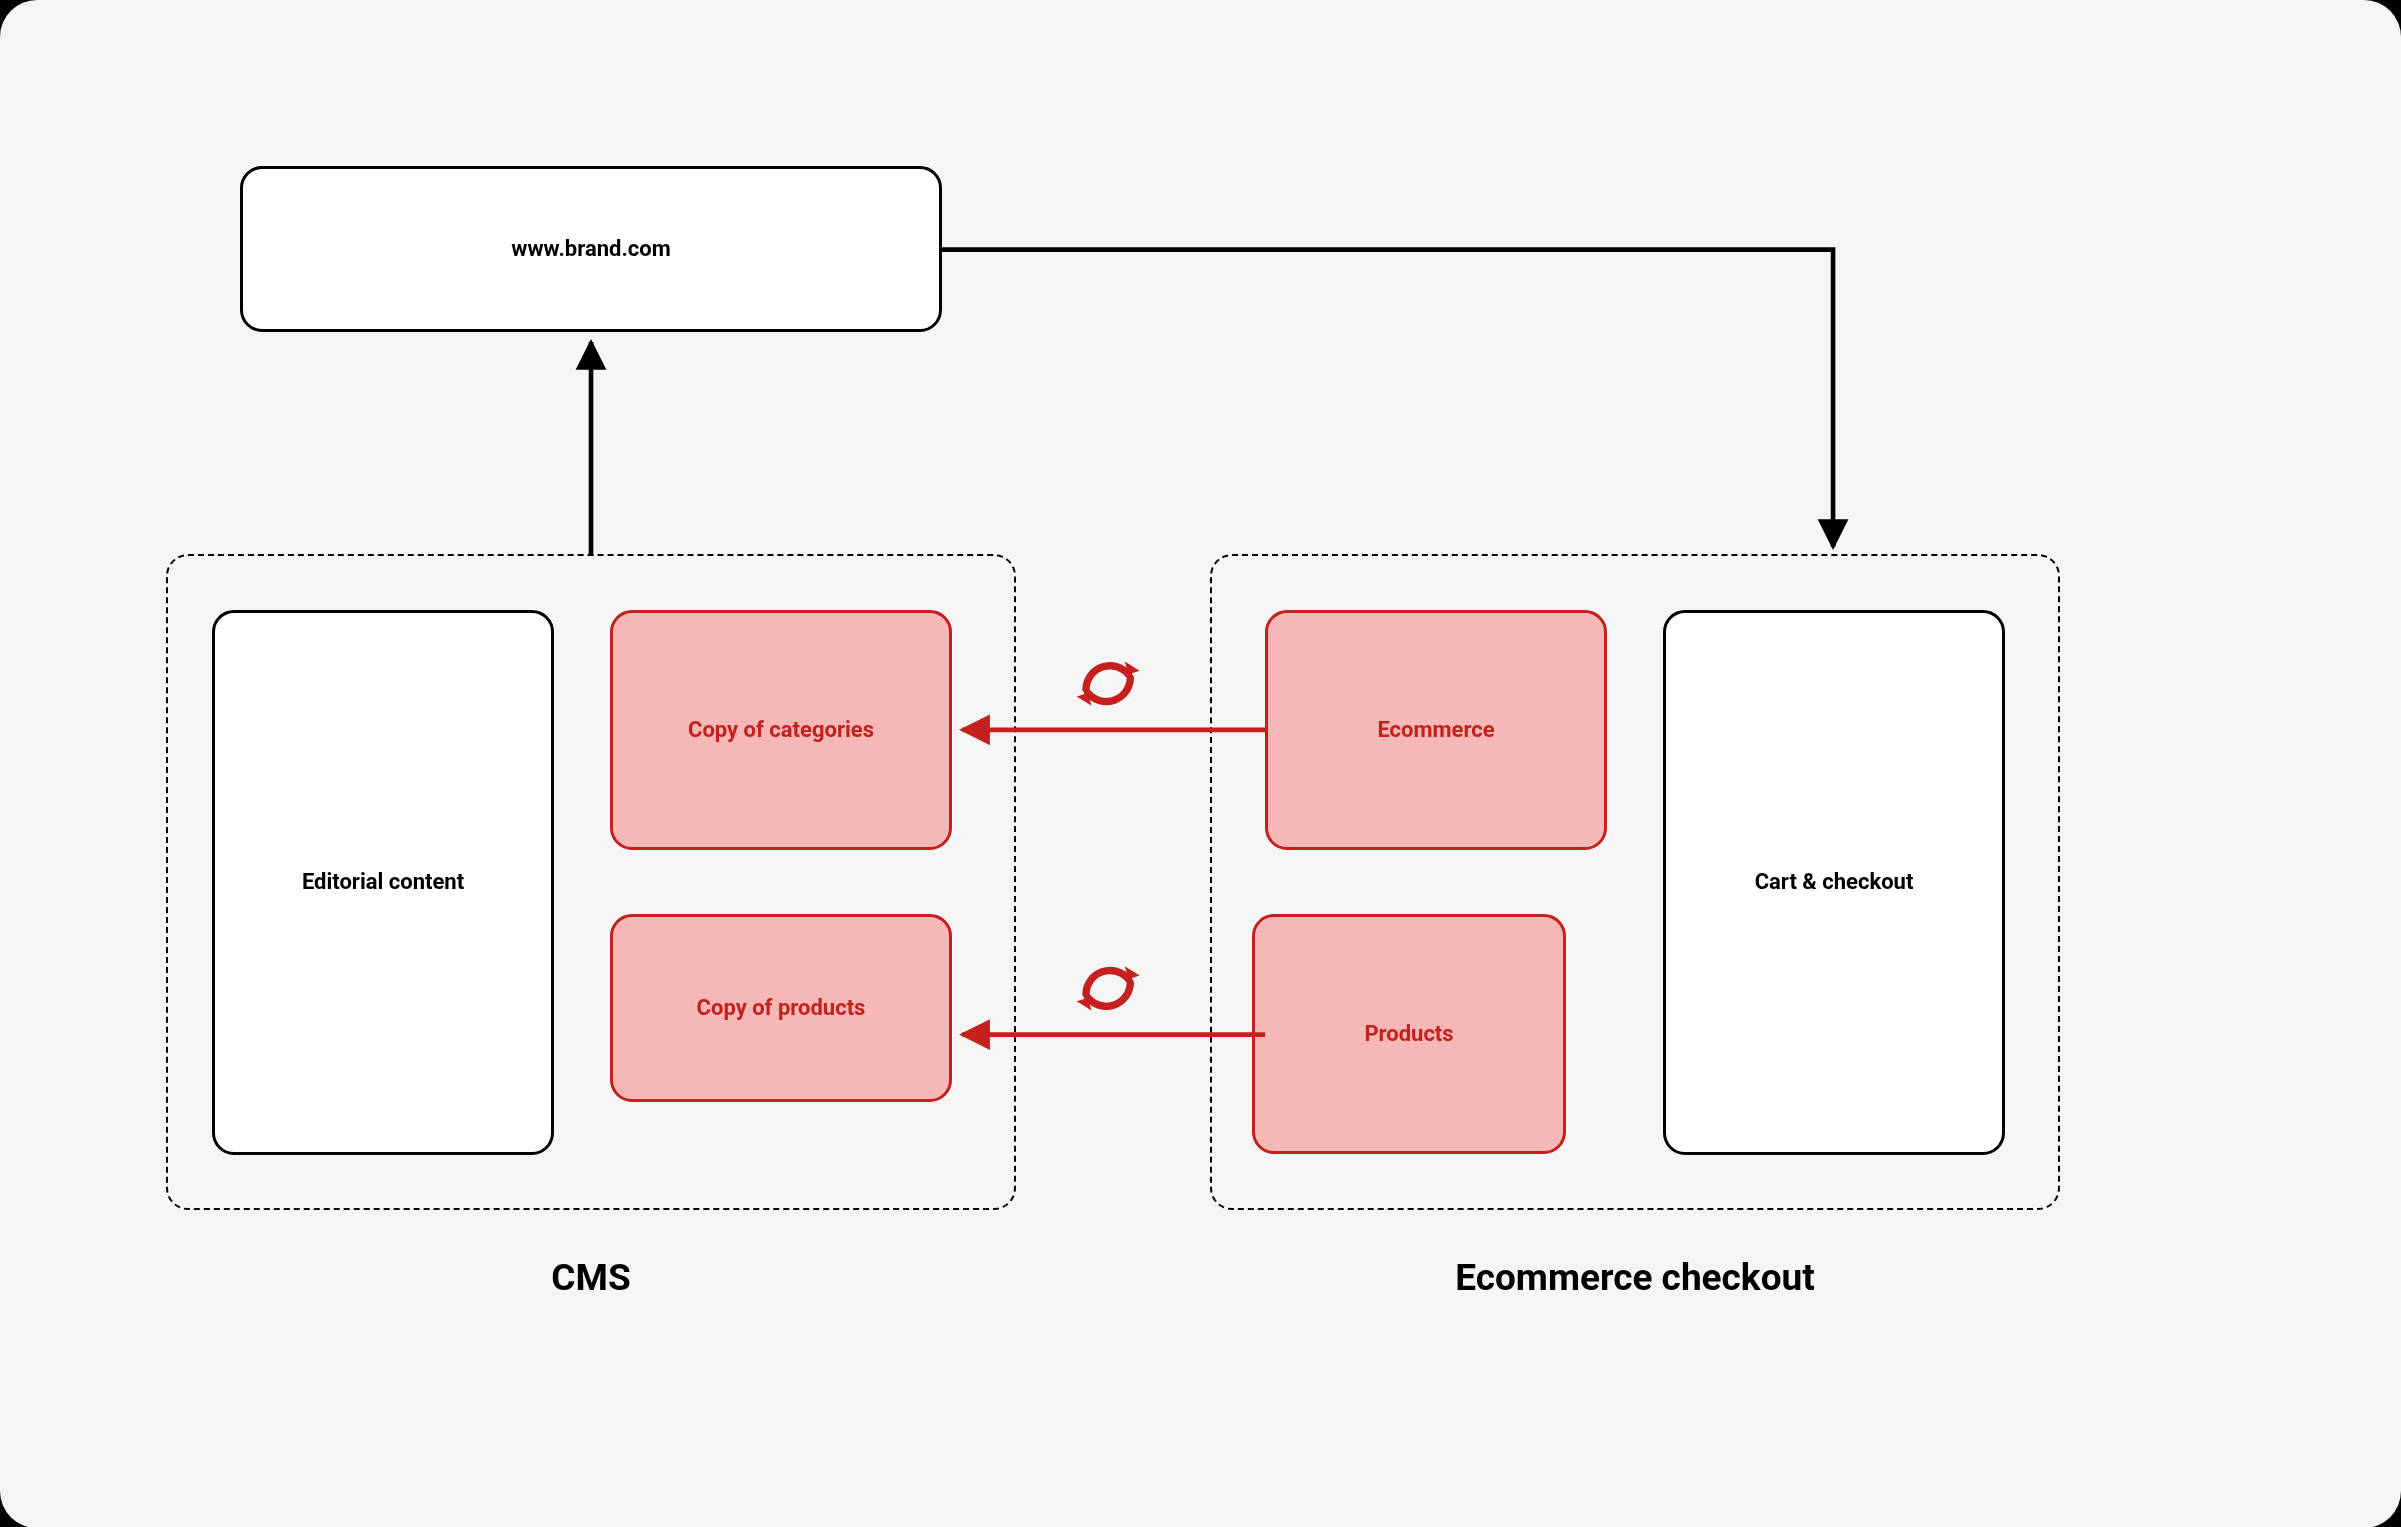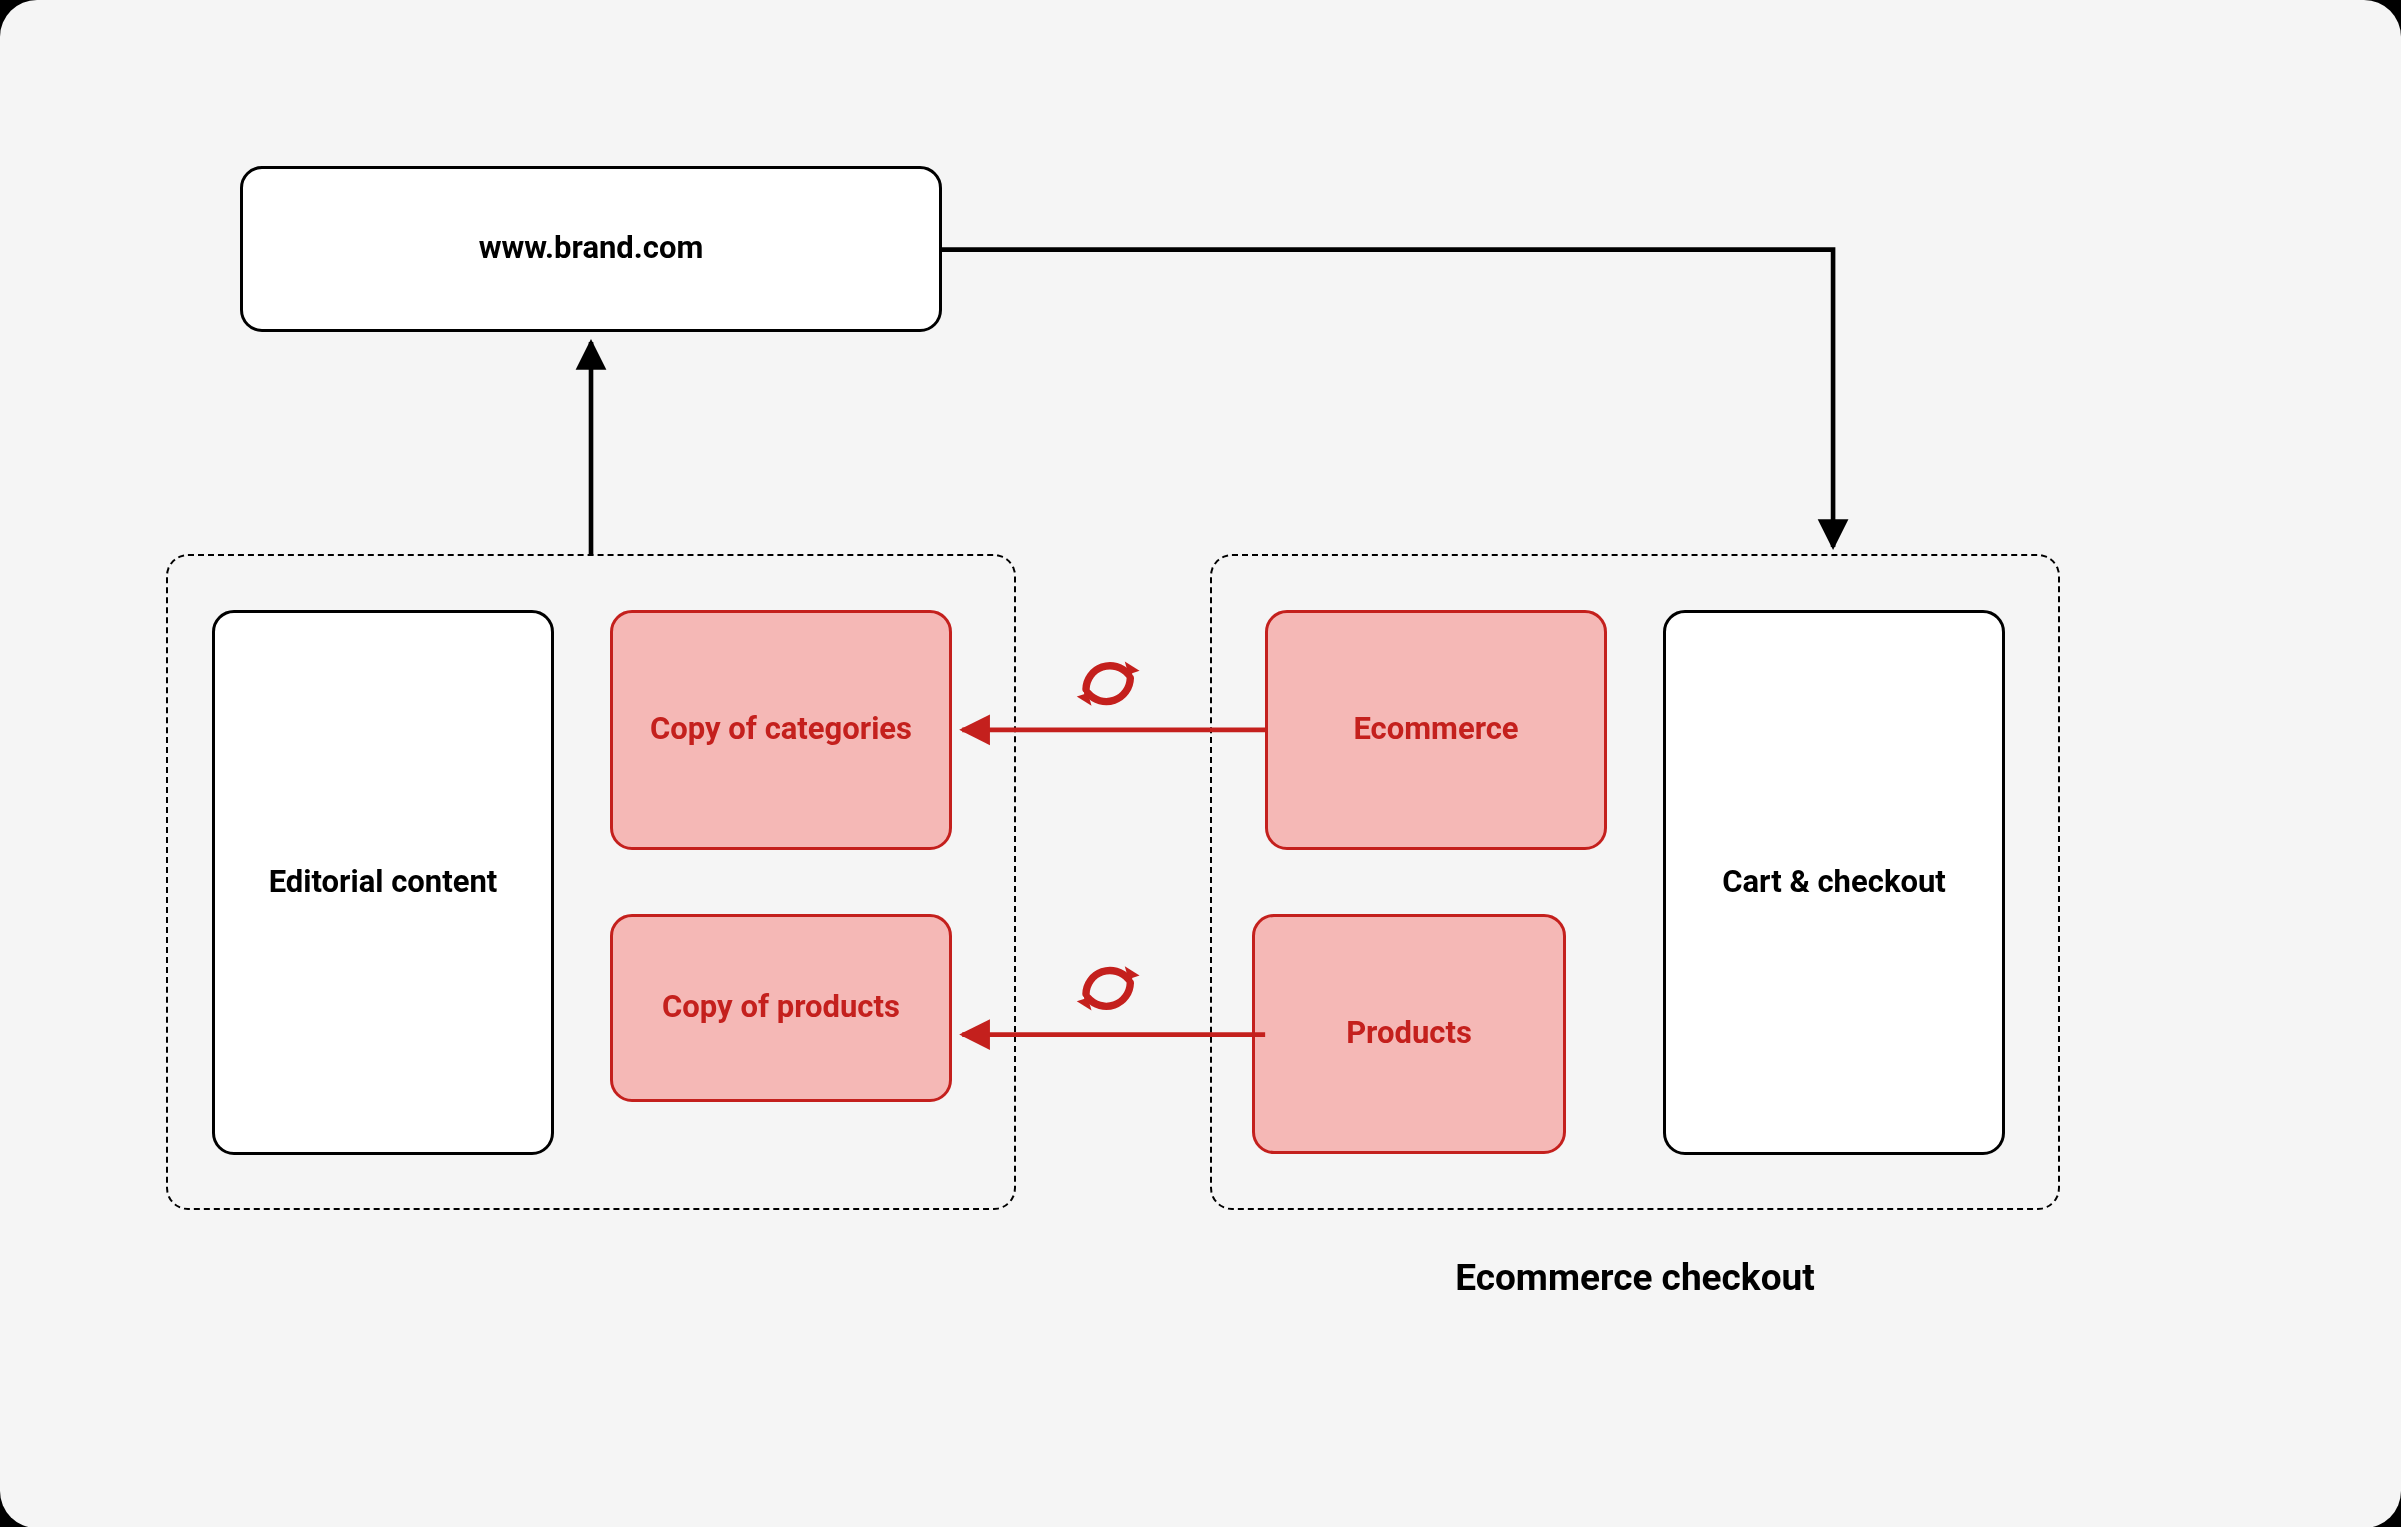--- a/index.html
+++ b/index.html
@@ -21,21 +21,21 @@
   .box {
     position: absolute;
     border: 3.7px solid #000;
     border-radius: 22px;
     background: #fff;
     display: flex;
     align-items: center;
     justify-content: center;
     text-align: center;
     font-weight: 700;
-    font-size: 31px;
+    font-size: 22px;
     line-height: 1.25;
     padding: 3px 22px;
   }
   .box.red {
     border-color: #c4201d;
     background: #f5b8b6;
     color: #c4201d;
     text-align: center;
   }
   .group {
@@ -57,20 +57,21 @@
     height: 1528px;
     pointer-events: none;
   }
 </style>
 </head>
 <body>
 
 <div class="canvas">
 
   <div class="group" style="left:166px; top:554px; width:850px; height:656px;"></div>
+  <div class="group-label" style="left:166px; top:1256px; width:850px;">CMS</div>
 
   <div class="group" style="left:1210px; top:554px; width:850px; height:656px;"></div>
   <div class="group-label" style="left:1210px; top:1256px; width:850px;">Ecommerce checkout</div>
 
   <div class="box" style="left:240px; top:166px; width:702px; height:166px;">www.brand.com</div>
 
   <div class="box" style="left:212px; top:610px; width:342px; height:545px;">Editorial content</div>
 
   <div class="box red" style="left:610px; top:610px; width:342px; height:240px;">Copy of categories</div>
 

